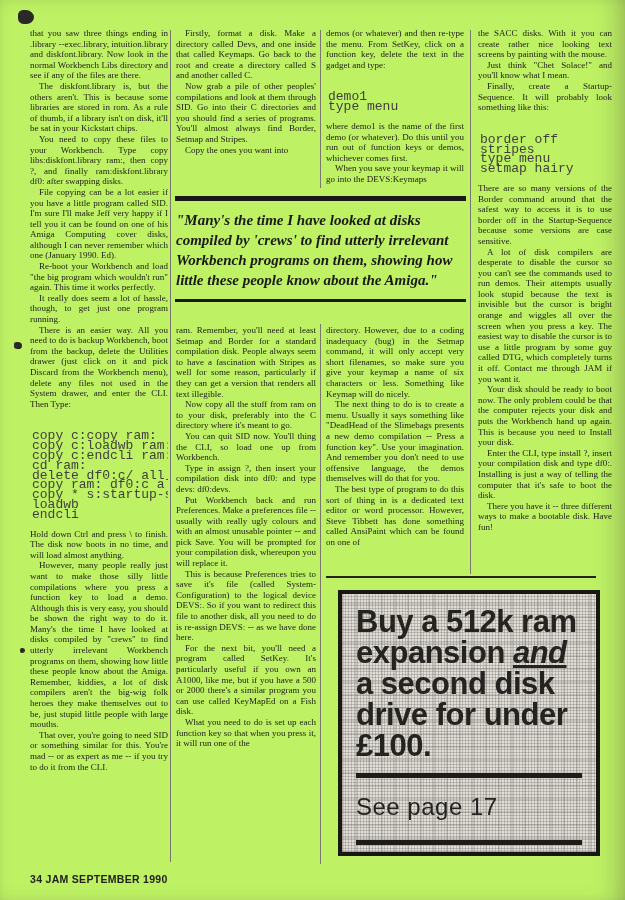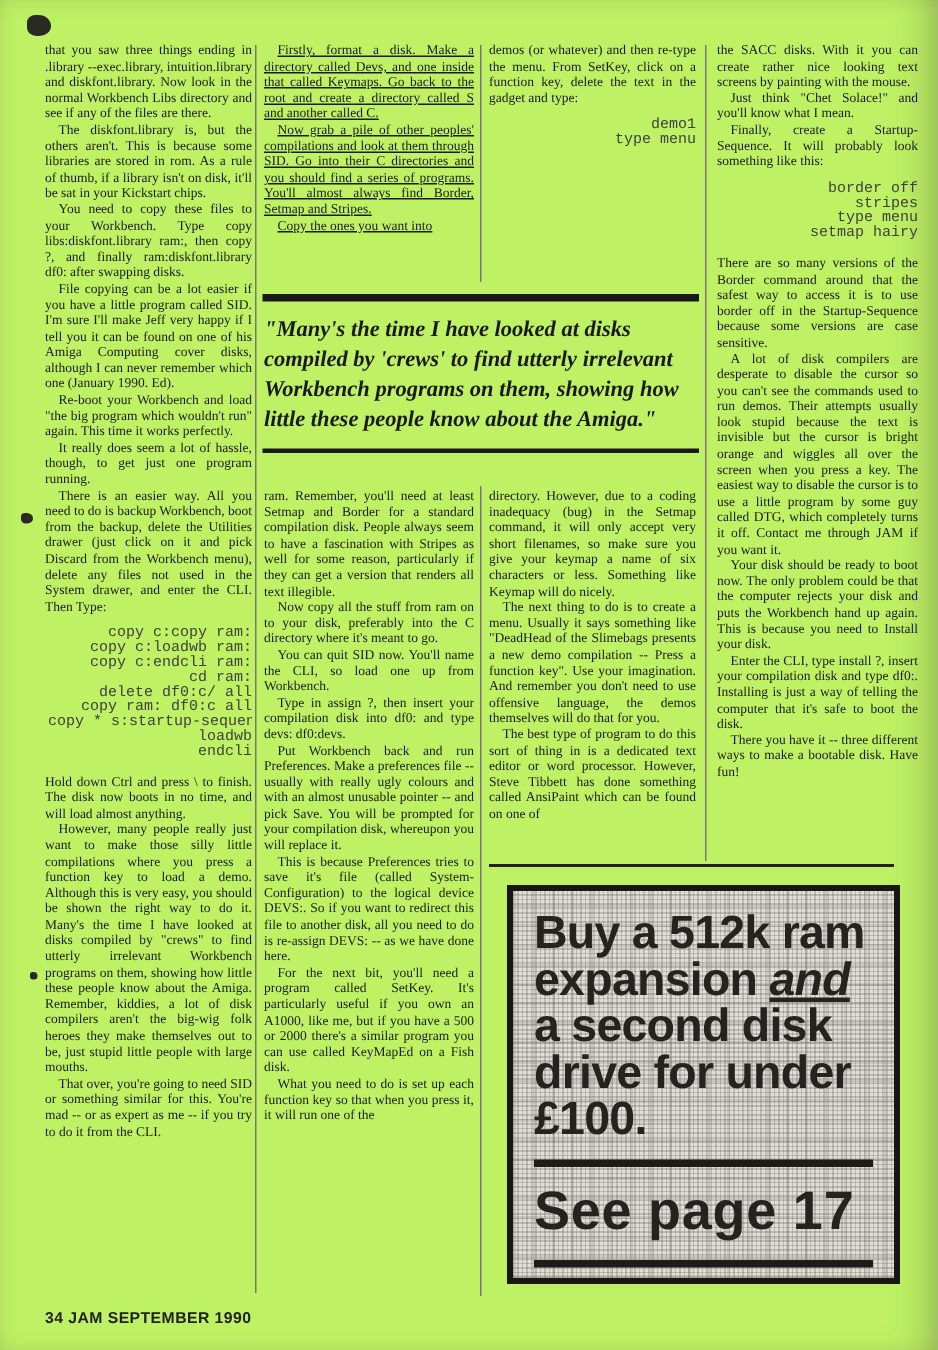--- a/index.html
+++ b/index.html
@@ -13,22 +13,22 @@
   }
   .col {
     position:absolute;
     font-size:9px; line-height:10.6px; text-align:justify;
     overflow:hidden;
   }
   .paras p { margin:0; text-indent:9px; }
   .paras.cont p:first-child { text-indent:0; }
   .code {
     font-family:"Liberation Mono","DejaVu Sans Mono",monospace;
-    font-size:10px; line-height:9.8px; color:#40403d;
-    margin:9px 0 9px 2px; text-align:right; white-space:pre;
+    font-size:13px; line-height:9.8px; color:#40403d;
+    margin:22px 0 9px 2px; text-align:left; white-space:pre;
   }
   .code div { text-indent:0; }
   .vrule { position:absolute; width:1px; background:#7a7772; }
   .hrule { position:absolute; background:#23221f; }
 
   
   .quote { position:absolute; left:175px; top:196px; width:291px; }
   .quote-bar-top { height:5px; background:#1a1917; margin-bottom:9px; }
   .quote-text {
     font-style:italic; font-weight:bold; font-size:15px; line-height:20px;
@@ -48,22 +48,22 @@
       repeating-linear-gradient(0deg, rgba(85,82,78,.16) 0 2px, transparent 2px 13px),
       repeating-linear-gradient(90deg, rgba(85,82,78,.16) 0 2px, transparent 2px 13px);
   }
   .ad-text {
     font-family:"Liberation Sans", sans-serif; font-weight:bold;
     font-size:31px; line-height:31px; color:#24231f; letter-spacing:-0.5px;
   }
   .ad-and { font-style:italic; text-decoration:underline; }
   .ad-divider { height:5px; background:#1d1c19; margin:12px 2px 10px 0; }
   .ad-see {
-    font-family:"Liberation Sans", sans-serif; font-weight:bold;
-    font-size:36px; line-height:38px; color:#24231f; letter-spacing:.5px;
+    font-family:"Liberation Sans", sans-serif; font-weight:normal;
+    font-size:24px; line-height:38px; color:#24231f; letter-spacing:.5px;
   }
   .footer {
     position:absolute; left:30px; top:873px;
     font-family:"Liberation Sans", sans-serif; font-weight:bold;
     font-size:10.5px; letter-spacing:.3px; color:#22211e;
   }
   .artifact { position:absolute; background:#2a2926; border-radius:40% 60% 55% 45%; }
 </style>
 </head>
 <body>
@@ -90,33 +90,37 @@
         <p>There is an easier way. All you need to do is backup Workbench, boot from the backup, delete the Utilities drawer (just click on it and pick Discard from the Workbench menu), delete any files not used in the System drawer, and enter the CLI. Then Type:</p>
       </div>
     <div class="code"><div>copy c:copy ram:</div><div>copy c:loadwb ram:</div><div>copy c:endcli ram:</div><div>cd ram:</div><div>delete df0:c/ all</div><div>copy ram: df0:c all</div><div>copy * s:startup-sequence</div><div>loadwb</div><div>endcli</div></div>
     <div class="paras cont">
         <p>Hold down Ctrl and press \ to finish. The disk now boots in no time, and will load almost anything.</p>
         <p>However, many people really just want to make those silly little compilations where you press a function key to load a demo. Although this is very easy, you should be shown the right way to do it. Many's the time I have looked at disks compiled by "crews" to find utterly irrelevant Workbench programs on them, showing how little these people know about the Amiga. Remember, kiddies, a lot of disk compilers aren't the big-wig folk heroes they make themselves out to be, just stupid little people with large mouths.</p>
         <p>That over, you're going to need SID or something similar for this. You're mad -- or as expert as me -- if you try to do it from the CLI.</p>
       </div>
   </div>
 
-  <div class="col" style="left:176px; top:28px; width:140px; height:160px;text-decoration:underline;">
+  <div class="col" style="left:176px; top:28px; width:140px; height:160px;">
     <div class="paras">
         <p>Firstly, format a disk. Make a directory called Devs, and one inside that called Keymaps. Go back to the root and create a directory called S and another called C.</p>
         <p>Now grab a pile of other peoples' compilations and look at them through SID. Go into their C directories and you should find a series of programs. You'll almost always find Border, Setmap and Stripes.</p>
         <p>Copy the ones you want into</p>
       </div>
   </div>
 
   <div class="col" style="left:326px; top:28px; width:138px; height:162px;">
     <div class="paras cont">
         <p>demos (or whatever) and then re-type the menu. From SetKey, click on a function key, delete the text in the gadget and type:</p>
       </div>
     <div class="code"><div>demo1</div><div>type menu</div></div>
+    <div class="paras cont">
+        <p>where demo1 is the name of the first demo (or whatever). Do this until you run out of function keys or demos, whichever comes first.</p>
+        <p>When you save your keymap it will go into the DEVS:Keymaps</p>
+      </div>
   </div>
 
   <div class="col" style="left:478px; top:28px; width:134px; height:540px;">
     <div class="paras cont">
         <p>the SACC disks. With it you can create rather nice looking text screens by painting with the mouse.</p>
         <p>Just think "Chet Solace!" and you'll know what I mean.</p>
         <p>Finally, create a Startup-Sequence. It will probably look something like this:</p>
       </div>
     <div class="code"><div>border off</div><div>stripes</div><div>type menu</div><div>setmap hairy</div></div>
     <div class="paras cont">
@@ -131,21 +135,21 @@
   <div class="quote">
     <div class="quote-bar-top"></div>
     <div class="quote-text">"Many's the time I have looked at disks compiled by 'crews' to find utterly irrelevant Workbench programs on them, showing how little these people know about the Amiga."</div>
     <div class="quote-bar-bottom"></div>
   </div>
 
   <div class="col" style="left:176px; top:325px; width:140px; height:543px;">
     <div class="paras cont">
         <p>ram. Remember, you'll need at least Setmap and Border for a standard compilation disk. People always seem to have a fascination with Stripes as well for some reason, particularly if they can get a version that renders all text illegible.</p>
         <p>Now copy all the stuff from ram on to your disk, preferably into the C directory where it's meant to go.</p>
-        <p>You can quit SID now. You'll name the CLI, so load one up from Workbench.</p>
+        <p>You can quit SID now. You'll thing the CLI, so load one up from Workbench.</p>
         <p>Type in assign ?, then insert your compilation disk into df0: and type devs: df0:devs.</p>
         <p>Put Workbench back and run Preferences. Make a preferences file -- usually with really ugly colours and with an almost unusable pointer -- and pick Save. You will be prompted for your compilation disk, whereupon you will replace it.</p>
         <p>This is because Preferences tries to save it's file (called System-Configuration) to the logical device DEVS:. So if you want to redirect this file to another disk, all you need to do is re-assign DEVS: -- as we have done here.</p>
         <p>For the next bit, you'll need a program called SetKey. It's particularly useful if you own an A1000, like me, but if you have a 500 or 2000 there's a similar program you can use called KeyMapEd on a Fish disk.</p>
         <p>What you need to do is set up each function key so that when you press it, it will run one of the</p>
       </div>
   </div>
 
   <div class="col" style="left:326px; top:325px; width:138px; height:246px;">
     <div class="paras cont">

